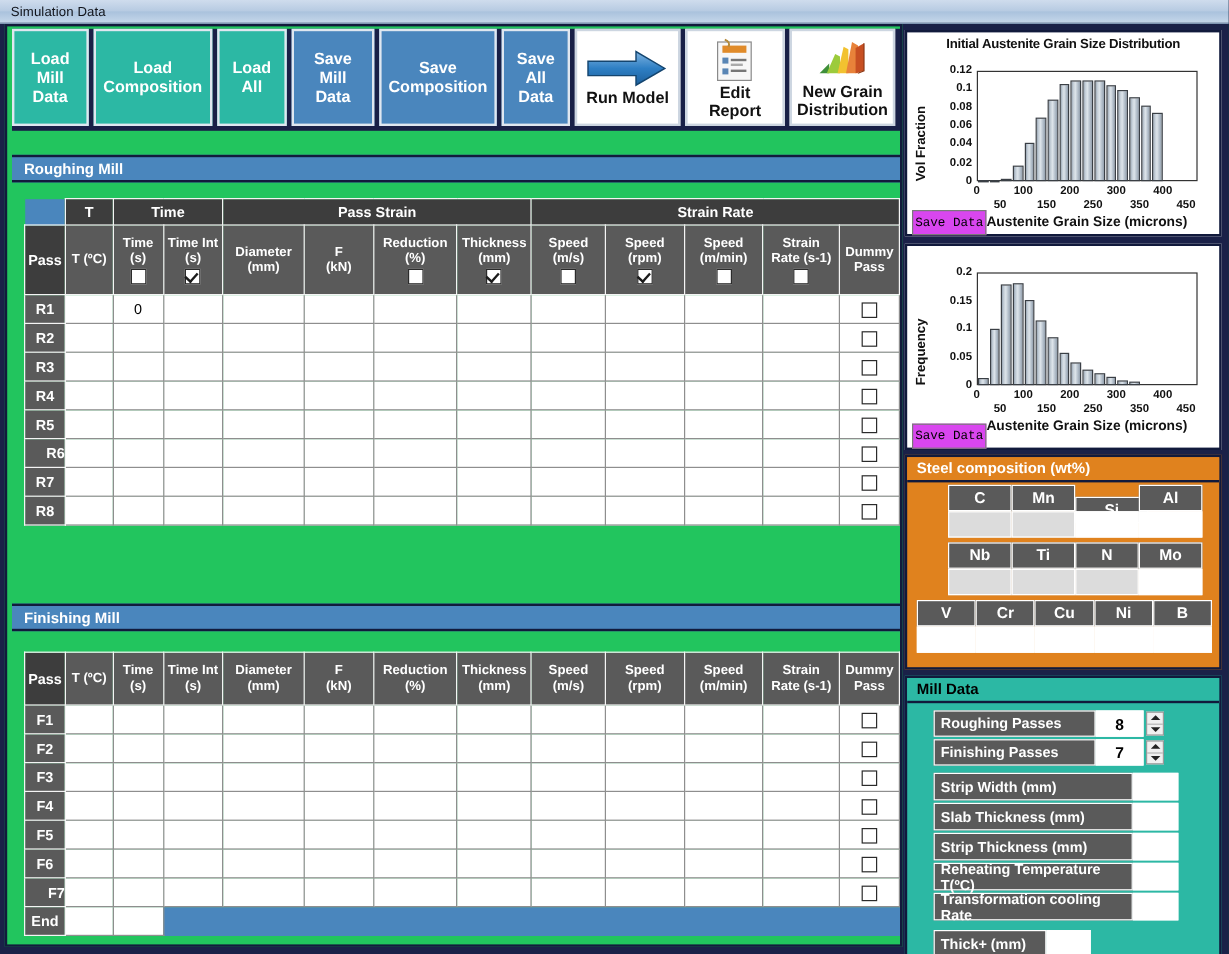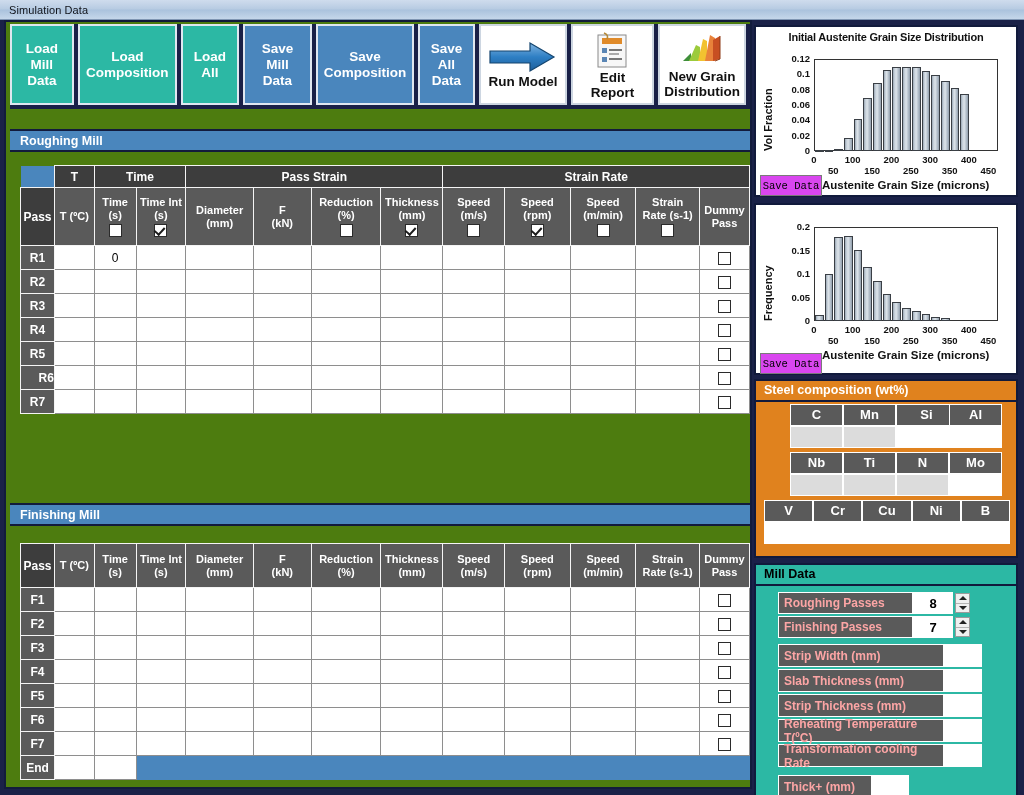--- a/index.html
+++ b/index.html
@@ -16,21 +16,21 @@
     position:absolute;left:0;top:0;width:1024px;height:19px;
     background:linear-gradient(to bottom,#cfdced 0%,#b7cbe2 48%,#aac2dd 52%,#c5d7ea 100%);
     border-bottom:1px solid #7f96b3;
     display:flex;align-items:center;
   }
   .titlebar .ttl{font-size:11px;color:#10131a;padding-left:9px;letter-spacing:.1px;}
 
   
   .leftpanel{
     position:absolute;left:4px;top:20px;width:748px;height:769px;
-    background:#4d7c0f;border:2px solid #121b3c;box-sizing:border-box;
+    background:#22c55e;border:2px solid #121b3c;box-sizing:border-box;
   }
 
   
   .toolbar{
     position:absolute;left:4px;top:2px;width:740px;height:85px;
     background:#192047;display:flex;align-items:flex-start;
   }
   .tbtn{
     height:81px;margin-right:4px;border:2px solid #dfe7f0;box-sizing:border-box;
     color:#ffffff;font-weight:bold;font-size:13.5px;line-height:16px;
@@ -106,21 +106,21 @@
   }
 
   .steelpanel{background:#e0821e;border:2px solid #111a3c;box-sizing:border-box;position:relative;}
   .steelhdr{background:#e0821e;color:#ffffff;font-weight:bold;font-size:12.5px;padding:2px 0 3px 8px;border-bottom:2px solid #111a3c;}
   .sc-el{background:#5a5a5a;color:#fff;font-weight:bold;font-size:13px;text-align:center;border:1.5px solid #ffffff;box-sizing:border-box;height:22px;line-height:19px;}
   .sc-in{background:#ffffff;border:1.5px solid #ffffff;box-sizing:border-box;height:22px;}
   .sc-in.dis{background:#dcdcdc;}
 
   .millpanel{background:#2cb8a4;border:2px solid #111a3c;box-sizing:border-box;position:relative;}
   .millhdr{background:#2cb8a4;color:#000000;font-weight:bold;font-size:12.5px;padding:2px 0 3px 8px;border-bottom:2px solid #111a3c;}
-  .mlabel{background:#5a5a5a;color:#fca5a5;font-weight:bold;font-size:12px;border:1.5px solid #ffffff;box-sizing:border-box;display:flex;align-items:center;padding-left:5px;}
+  .mlabel{background:#5a5a5a;color:#ffffff;font-weight:bold;font-size:12px;border:1.5px solid #ffffff;box-sizing:border-box;display:flex;align-items:center;padding-left:5px;}
   .mval{background:#ffffff;border:1.5px solid #ffffff;box-sizing:border-box;display:flex;align-items:center;justify-content:center;font-size:13px;font-weight:bold;color:#000;}
   .spin{background:#f0f0f0;border:1px solid #9a9a9a;box-sizing:border-box;display:flex;flex-direction:column;cursor:pointer;}
   .spin .up,.spin .dn{flex:1;display:flex;align-items:center;justify-content:center;font-size:7px;color:#222;}
   .spin .up{border-bottom:1px solid #b5b5b5;}
   .tri-u{width:0;height:0;border-left:4px solid transparent;border-right:4px solid transparent;border-bottom:4px solid #222;}
   .tri-d{width:0;height:0;border-left:4px solid transparent;border-right:4px solid transparent;border-top:4px solid #222;}
 </style>
 </head>
 <body>
 
@@ -410,20 +410,35 @@
               <td class="cell"></td>
               <td class="cell"></td>
               <td class="cell"></td>
               <td class="cell"></td>
               <td class="cell"></td>
               <td class="cell"></td>
               <td class="cell"></td>
               <td class="cell"></td>
               <td class="cell"><span class="cb"></span></td>
             </tr>
+            <tr>
+              <td class="rowhdr" style="height:24px;">R8</td>
+              <td class="cell"></td>
+              <td class="cell"></td>
+              <td class="cell"></td>
+              <td class="cell"></td>
+              <td class="cell"></td>
+              <td class="cell"></td>
+              <td class="cell"></td>
+              <td class="cell"></td>
+              <td class="cell"></td>
+              <td class="cell"></td>
+              <td class="cell"></td>
+              <td class="cell"><span class="cb"></span></td>
+            </tr>
           </tbody>
         </table>
     </div>
 
     <div class="sectionbar" style="left:4px;top:481px;width:740px;height:23px;">
       <span>Finishing Mill</span>
     </div>
 
     <div style="position:absolute;left:14px;top:521px;">
       <table class="grid" id="finishing-table">
@@ -579,21 +594,21 @@
               <td class="cell"></td>
               <td class="cell"></td>
               <td class="cell"></td>
               <td class="cell"></td>
               <td class="cell"></td>
               <td class="cell"></td>
               <td class="cell"></td>
               <td class="cell"><span class="cb"></span></td>
             </tr>
             <tr>
-              <td class="rowhdr" style="height:24px;">F7</td>
+              <td class="rowhdr" style="height:24px;text-align:right;">F7</td>
               <td class="cell"></td>
               <td class="cell"></td>
               <td class="cell"></td>
               <td class="cell"></td>
               <td class="cell"></td>
               <td class="cell"></td>
               <td class="cell"></td>
               <td class="cell"></td>
               <td class="cell"></td>
               <td class="cell"></td>
@@ -694,21 +709,21 @@
       <div class="savebtn" id="save2" style="left:4px;top:148px;width:60px;height:19px;">Save Data</div>
     </div>
 
     <div class="steelpanel" style="position:absolute;left:0;top:359px;width:264px;height:179px;">
       <div class="steelhdr">Steel composition (wt%)</div>
       <div id="steelgrid" style="position: relative; padding: 8px 0px 0px; height: 150px;">
           <div class="sc-el" style="position:absolute;left:34px;top:2px;width:53px;">C</div>
           <div class="sc-in dis" style="position:absolute;left:34px;top:24px;width:53px;"></div>
           <div class="sc-el" style="position:absolute;left:87px;top:2px;width:53px;">Mn</div>
           <div class="sc-in dis" style="position:absolute;left:87px;top:24px;width:53px;"></div>
-          <div class="sc-el" style="position:absolute;left:140px;top:2px;width:61px;">Si</div>
+          <div class="sc-el" style="position:absolute;left:140px;top:12px;width:61px;">Si</div>
           <div class="sc-in" style="position:absolute;left:140px;top:24px;width:53px;"></div>
           <div class="sc-el" style="position:absolute;left:193px;top:2px;width:53px;">Al</div>
           <div class="sc-in" style="position:absolute;left:193px;top:24px;width:53px;"></div>
           <div class="sc-el" style="position:absolute;left:34px;top:50px;width:53px;">Nb</div>
           <div class="sc-in dis" style="position:absolute;left:34px;top:72px;width:53px;"></div>
           <div class="sc-el" style="position:absolute;left:87px;top:50px;width:53px;">Ti</div>
           <div class="sc-in dis" style="position:absolute;left:87px;top:72px;width:53px;"></div>
           <div class="sc-el" style="position:absolute;left:140px;top:50px;width:53px;">N</div>
           <div class="sc-in dis" style="position:absolute;left:140px;top:72px;width:53px;"></div>
           <div class="sc-el" style="position:absolute;left:193px;top:50px;width:53px;">Mo</div>

